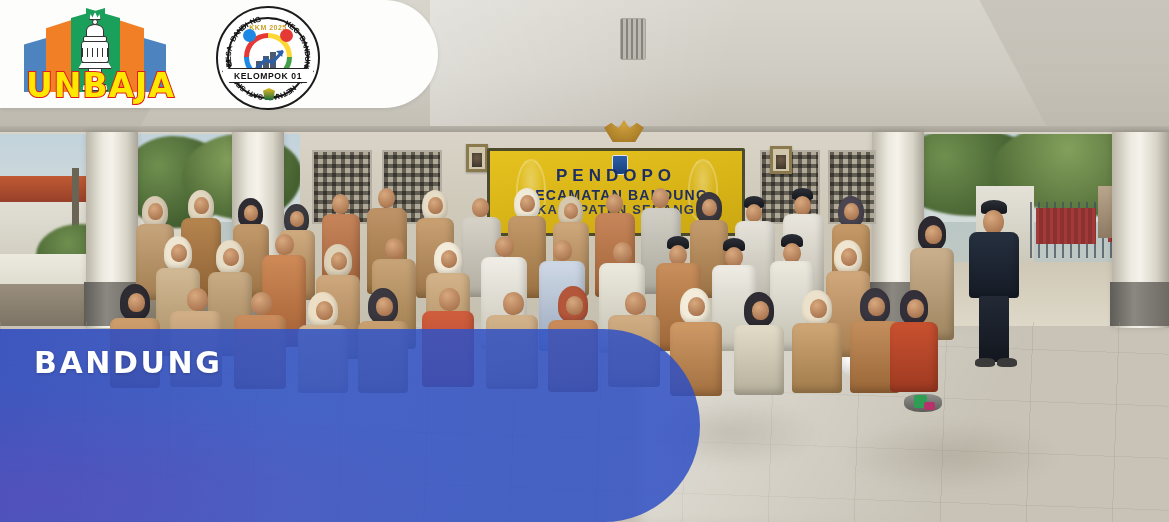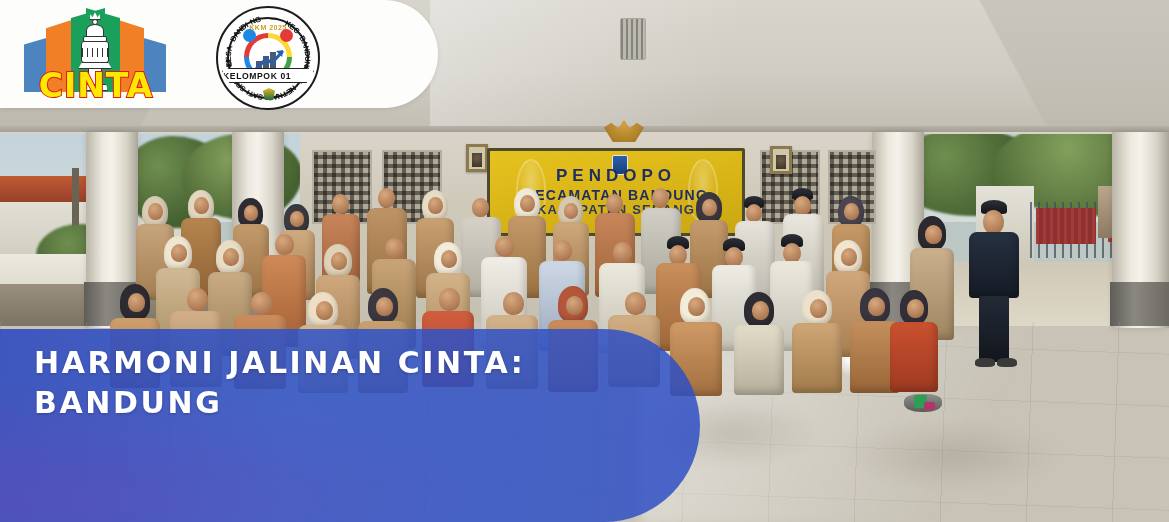--- a/index.html
+++ b/index.html
@@ -306,21 +306,21 @@
   .bars{ position:absolute; left:18px; top:22px; width:26px; height:22px; }
   .bar{ position:absolute; bottom:0; background:#4a5a70; }
   .arrow{
     position:absolute; left:17px; top:20px; width:30px; height:24px;
   }
   .arrow svg{ width:100%; height:100%; }
   .seal-banner{
     position:absolute; left:6px; top:62px; width:92px; height:15px;
     background:#fff; border:1.5px solid #222;
     clip-path:polygon(0 20%,8% 0,92% 0,100% 20%,92% 100%,8% 100%);
-    font-size:8.6px; font-weight:bold; line-height:15px; color:#111;
+    font-size:8.6px; font-weight:bold; text-align:center; line-height:15px; color:#111;
     letter-spacing:.6px;
   }
   .seal-mini{
     position:absolute; left:47px; top:82px; width:12px; height:12px;
     background:linear-gradient(180deg,#e8b923,#1a6e3c);
     clip-path:polygon(50% 0,100% 22%,85% 100%,15% 100%,0 22%);
   }
   .seal-year{
     position:absolute; left:0; top:18px; width:104px; text-align:center;
     font-size:7px; font-weight:bold; color:#c9a227; letter-spacing:.5px;
@@ -672,21 +672,21 @@
       <div class="tower">
         <div class="t-crown"></div>
         <div class="t-ball"></div>
         <div class="t-dome"></div>
         <div class="t-neck"></div>
         <div class="t-body"></div>
         <div class="t-ledge"></div>
         <div class="t-shaft"></div>
         <div class="t-foot"></div>
       </div>
-      <div class="unbaja-word">CINTA</div>
+      <div class="unbaja-word">UNBAJA</div>
     </div>
 
     <div class="logo-seal">
       <div class="seal-ring"></div>
       <div class="seal-ring2"></div>
       <div class="seal-arc-top" id="arcTop">
           <span style="transform: rotate(-102.6deg) translate(0px, -44px);">D</span>
           <span style="transform: rotate(-95deg) translate(0px, -44px);">E</span>
           <span style="transform: rotate(-87.4deg) translate(0px, -44px);">S</span>
           <span style="transform: rotate(-79.8deg) translate(0px, -44px);">A</span>
@@ -758,18 +758,17 @@
         </div>
       </div>
       <div class="seal-banner">KELOMPOK 01</div>
       <div class="seal-mini"></div>
     </div>
   </div>
 
   <div class="title-banner">
     <div class="banner-tint"></div>
     <div class="title-text" id="titleText">
-        <div>HARMONI JALINAN CINTA:</div>
         <div>BANDUNG</div>
       </div>
   </div>
 
 </div>
 
 </body></html>

